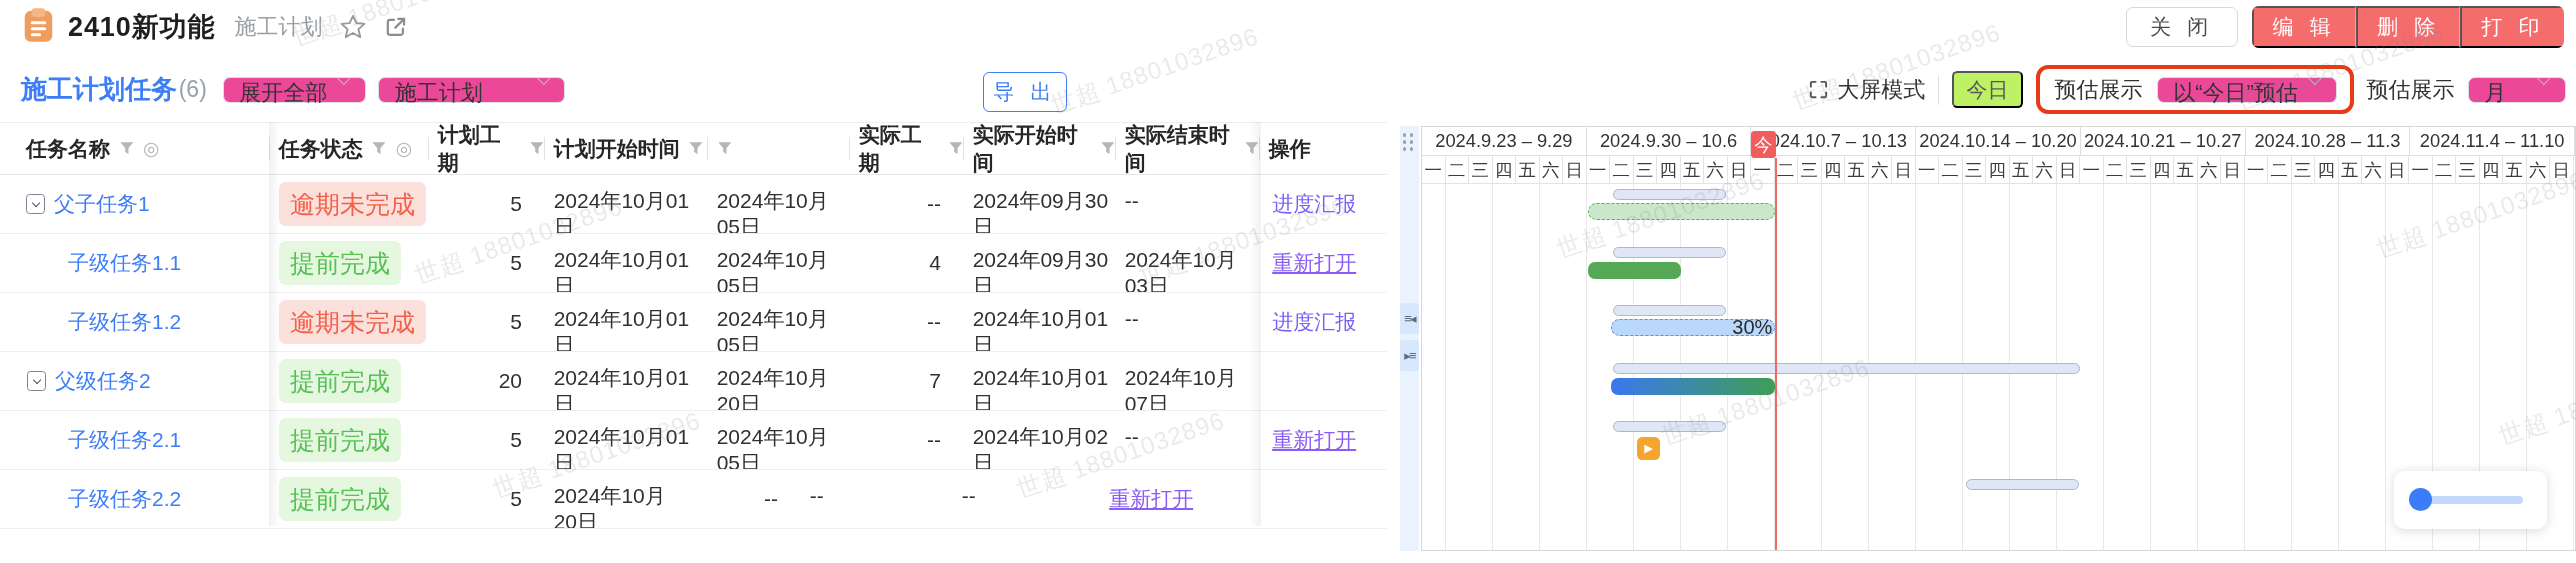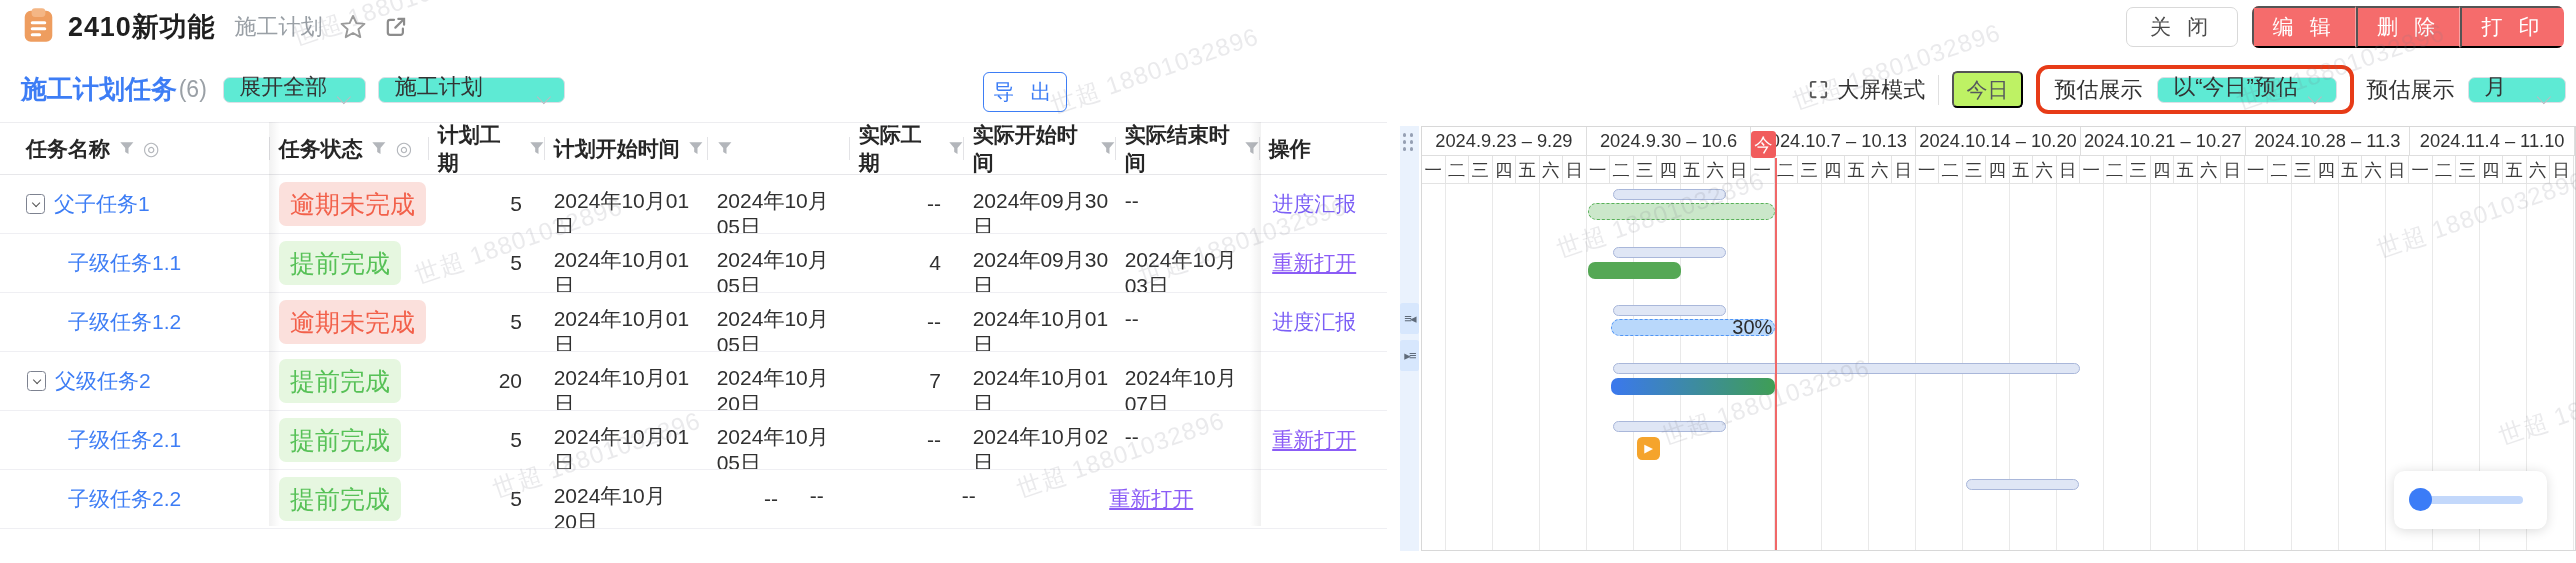--- a/index.html
+++ b/index.html
@@ -14,21 +14,21 @@
   .tb-right{margin-left:auto;display:flex;align-items:center;padding-right:12.2px;gap:14px;}
   .btn-plain{height:40px;padding:0 23px;border:0.9px solid #d9d9d9;border-radius:7px;background:#fff;
              font-size:21px;color:#4b4b4b;display:flex;align-items:center;letter-spacing:5.2px;}
   .btn-group{display:flex;border-radius:7px;overflow:hidden;}
   .btn-danger{height:42px;padding:0 19px;background:#f56c6c;color:#fff;font-size:21px;display:flex;align-items:center;letter-spacing:5.2px;border-right:1.7px solid #f9a3a3;}
   .btn-group .btn-danger:last-child{border-right:none;}
   
   .toolbar{position:absolute;left:0;top:58px;width:100%;height:63px;display:flex;align-items:center;padding-left:21px;box-sizing:border-box;}
   .sec-title{font-size:26px;font-weight:bold;color:#3d7df5;}
   .sec-count{font-size:23px;color:#9aa0a6;margin-left:1.7px;margin-right:15.7px;}
-  .dd{height:26px;border:0.9px solid #dcdfe6;border-radius:7px;background:#5eead4;display:flex;align-items:flex-end;
+  .dd{height:26px;border:0.9px solid #dcdfe6;border-radius:7px;background:#ec4899;display:flex;align-items:flex-start;
       padding:0 15.7px;font-size:22px;color:#333;box-sizing:border-box;gap:12.2px;}
   .dd + .dd{margin-left:12.2px;}
   .chev{width:8.7px;height:8.7px;border-right:1.7px solid #b9bcc2;border-bottom:1.7px solid #b9bcc2;transform:rotate(45deg);margin-top:-4.4px;flex:0 0 auto;}
   .btn-export{position:absolute;left:983px;top:14px;width:84px;height:40px;border:0.9px solid #3d7df5;border-radius:6.1px;
       color:#3d7df5;font-size:21px;display:flex;align-items:center;justify-content:center;letter-spacing:5.2px;background:#fff;box-sizing:border-box;}
   .tbr-right{margin-left:auto;display:flex;align-items:center;padding-right:10.5px;gap:13px;}
   .fs-wrap{display:flex;align-items:center;gap:7px;font-size:22px;color:#333;}
   .vdiv{width:0.9px;height:30px;background:#e0e0e0;}
   .btn-today{height:37px;padding:0 12.2px;background:#bef264;border-radius:5.2px;font-size:21px;color:#55585e;display:flex;align-items:center;}
   .annot{display:flex;align-items:center;gap:14px;border:4.4px solid #e73b17;border-radius:12.2px;padding:5.2px 13px 5.2px 15px;}

